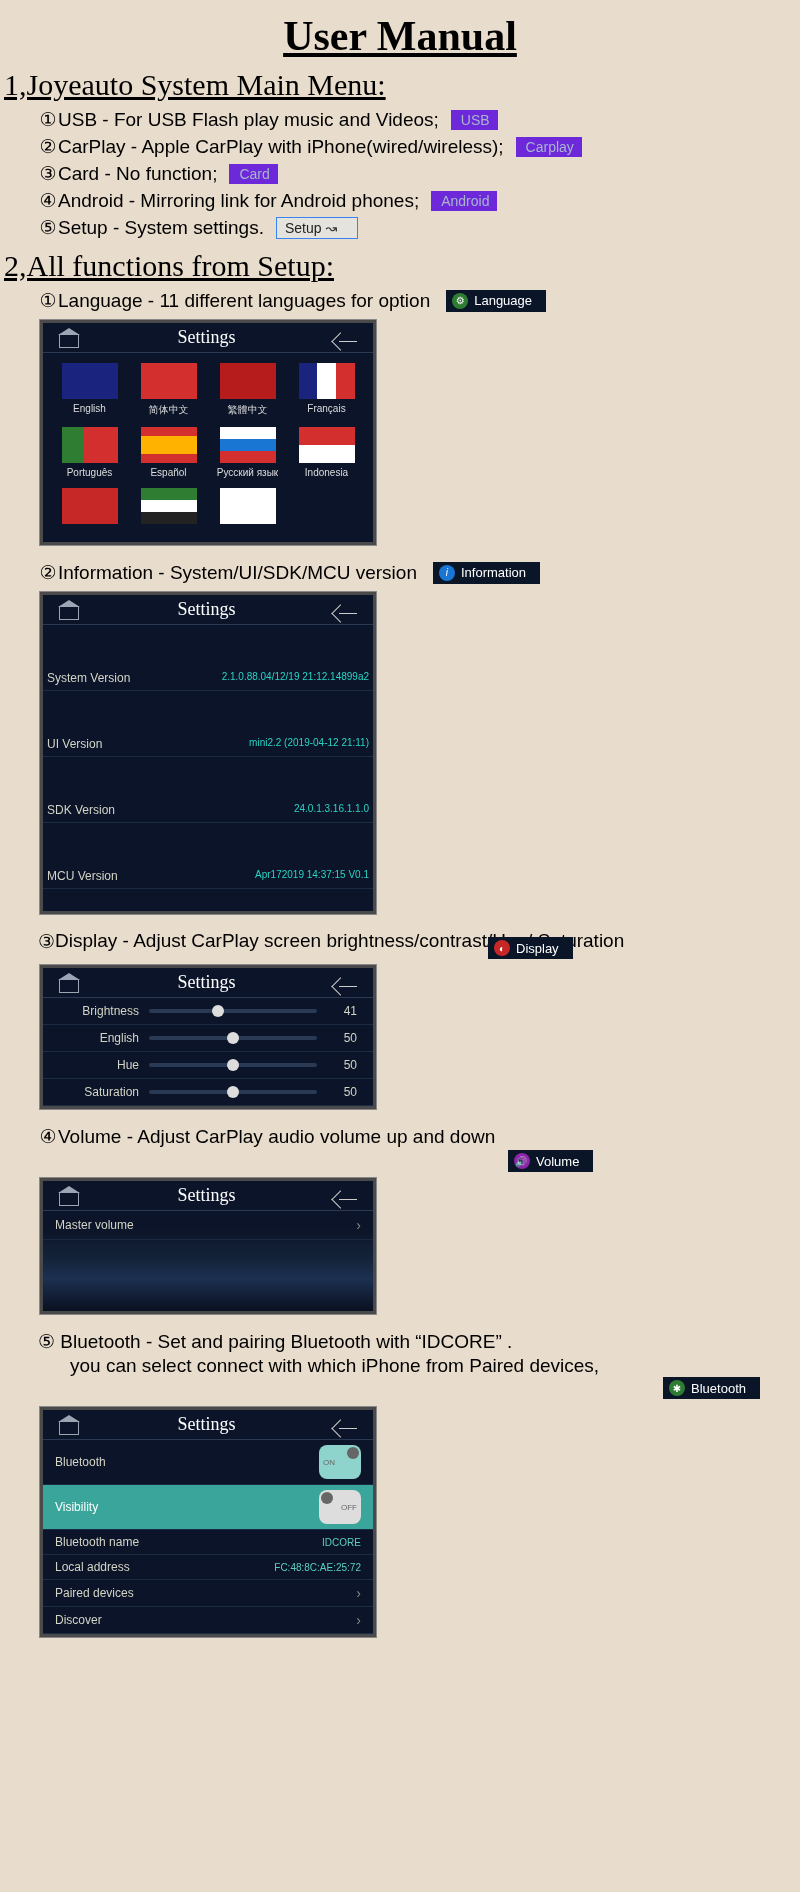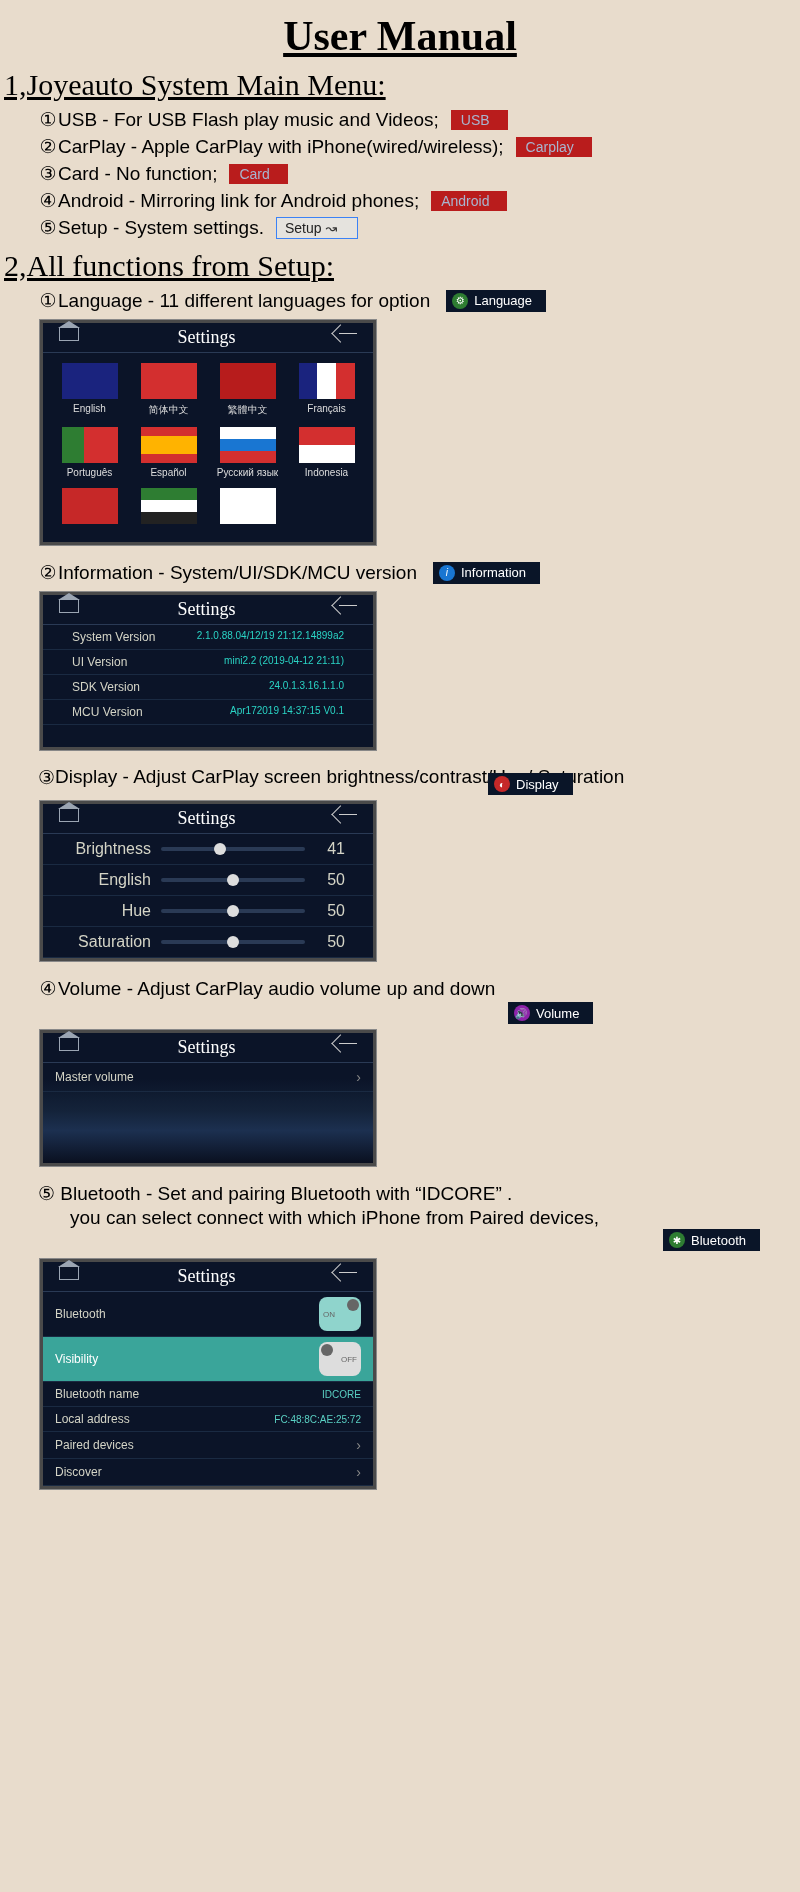--- a/index.html
+++ b/index.html
@@ -28,24 +28,24 @@
     font-size: 19px;
     padding: 2px 0 2px 38px;
     display:flex;
     align-items:center;
     flex-wrap:wrap;
   }
   .item-line .circ { width:20px; display:inline-block; text-align:center; }
   .item-text { margin-right:8px; }
   .btn-tag {
     display:inline-block;
-    background:#b91c1c;
+    background:#6d28d9;
     color:#a8b5cf;
     font-size:14px;
-    padding:2px 18px 2px 10px;
+    padding:2px 8px 2px 10px;
     margin-left:4px;
     font-family: Arial, sans-serif;
   }
   .btn-tag.setup {
     background:#e5e3de;
     color:#222;
     border:1px solid #3b82f6;
     padding:2px 20px 2px 8px;
     position:relative;
   }
@@ -71,21 +71,21 @@
   .screen {
     margin:6px 0 14px 40px;
     border:3px solid #4a4a4a;
     box-shadow:0 0 0 1px #888;
     background:#0b1428;
     color:#fff;
     width:330px;
     font-size:13px;
   }
   .scr-header{
-    display:flex;align-items:flex-start;justify-content:space-between;
+    display:flex;align-items:flex-end;justify-content:space-between;
     padding:4px 16px;
     font-family:'Times New Roman',serif;
     font-size:18px;
     border-bottom:1px solid #2a3a55;
   }
   .home-icon{border:1px solid #9ba5b3;width:18px;height:12px;position:relative;}
   .home-icon::before{content:"";position:absolute;top:-7px;left:-2px;
     border-left:11px solid transparent;border-right:11px solid transparent;border-bottom:7px solid #9ba5b3;}
   .back-icon{border-top:1px solid #ccc;border-left:1px solid #ccc;width:12px;height:12px;transform:rotate(-45deg);}
   .back-icon-wrap{display:flex;align-items:center;}
@@ -97,24 +97,24 @@
   .flag.cn{background:#d32f2f;}
   .flag.hk{background:#b71c1c;}
   .flag.fr{background:linear-gradient(90deg,#1a237e 33%,#fff 33% 66%,#d32f2f 66%);}
   .flag.pt{background:linear-gradient(90deg,#2e7d32 40%,#d32f2f 40%);}
   .flag.es{background:linear-gradient(#d32f2f 25%,#ffb300 25% 75%,#d32f2f 75%);}
   .flag.ru{background:linear-gradient(#fff 33%,#1976d2 33% 66%,#d32f2f 66%);}
   .flag.id{background:linear-gradient(#d32f2f 50%,#fff 50%);}
   .flag.tr{background:#c62828;}
   .flag.ae{background:linear-gradient(#2e7d32 33%,#fff 33% 66%,#222 66%);}
   .flag.kr{background:#fff;}
-  .info-row{display:flex;justify-content:space-between;padding:5px 29px;border-bottom:1px solid #1a2a42;font-size:12px;}
+  .info-row{display:flex;justify-content:space-between;padding:5px 4px;border-bottom:1px solid #1a2a42;font-size:12px;margin-top:41px;}
   .info-row .k{color:#d4d4c6;}
   .info-row .v{color:#2ad4c5;font-size:10px;}
-  .slider-row{display:flex;align-items:center;padding:6px 28px;font-size:16px;color:#d4d4c6;border-bottom:1px solid #1a2a42;}
+  .slider-row{display:flex;align-items:center;padding:6px 16px;font-size:12px;color:#d4d4c6;border-bottom:1px solid #1a2a42;}
   .slider-row .lbl{width:80px;text-align:right;margin-right:10px;}
   .slider-track{flex:1;height:4px;background:#2a3a55;position:relative;border-radius:2px;}
   .slider-fill{height:100%;background:#8aa;border-radius:2px;}
   .slider-knob{position:absolute;top:-4px;width:12px;height:12px;border-radius:50%;background:#ddd;transform:translateX(-6px);}
   .slider-val{width:30px;text-align:right;margin-left:10px;}
   .reset-row{text-align:center;padding:8px 0 10px;}
   .reset-btn{display:inline-block;background:#1a2235;border:1px solid #3a4a62;border-radius:14px;padding:3px 40px;font-size:12px;color:#ccc;}
   .vol-screen{height:130px;background:linear-gradient(#0b1428 0%,#0b1428 35%,#14233a 60%,#1c3050 75%,#0a1020 100%);}
   .vol-row{padding:6px 12px;font-size:12px;color:#d4d4c6;border-bottom:1px solid #1a2a42;display:flex;justify-content:space-between;align-items:center;}
   .bt-row{padding:5px 12px;font-size:12px;color:#d4d4c6;border-bottom:1px solid #1a2a42;display:flex;justify-content:space-between;align-items:center;}

